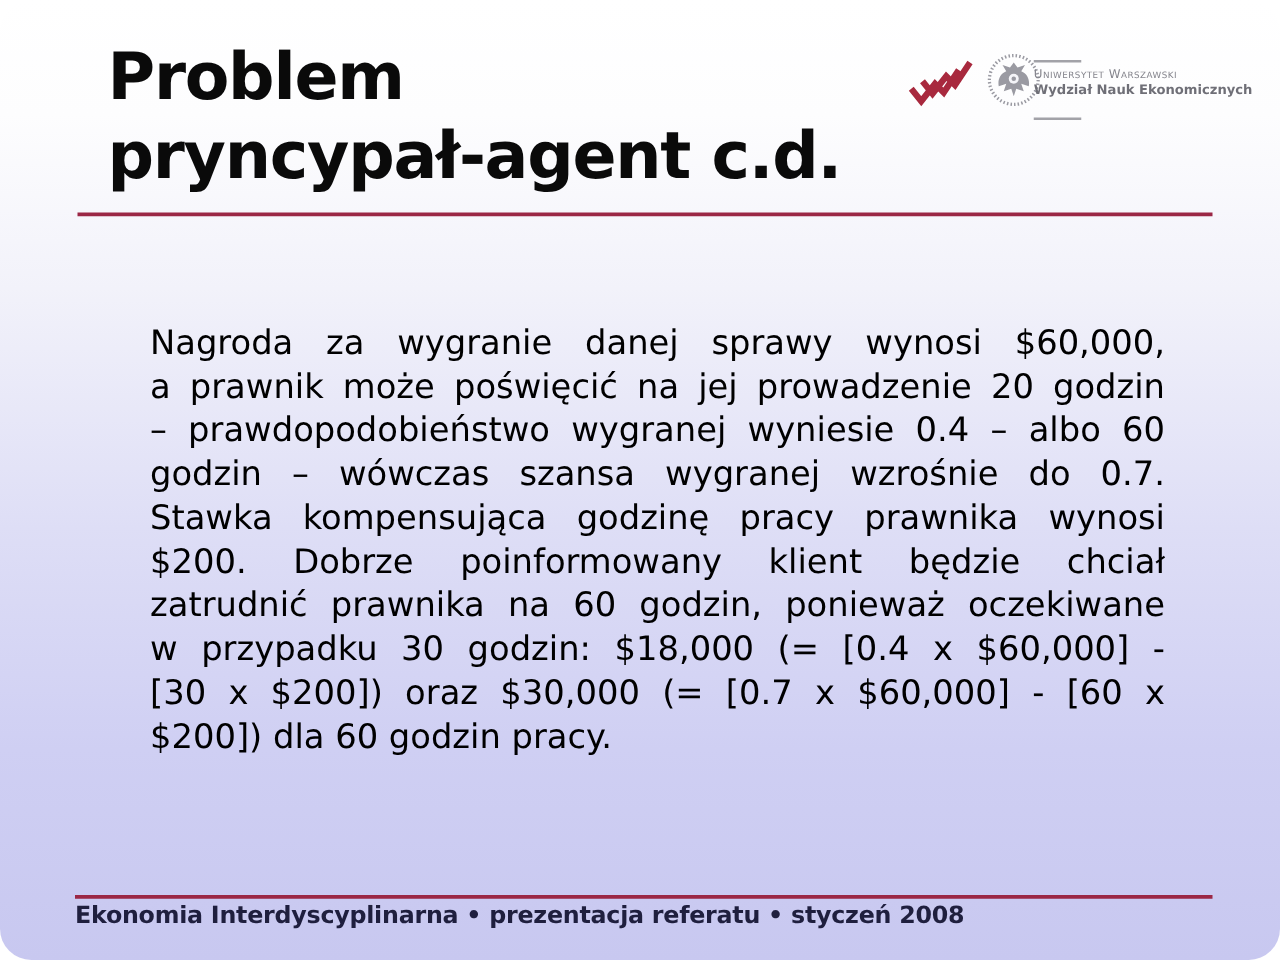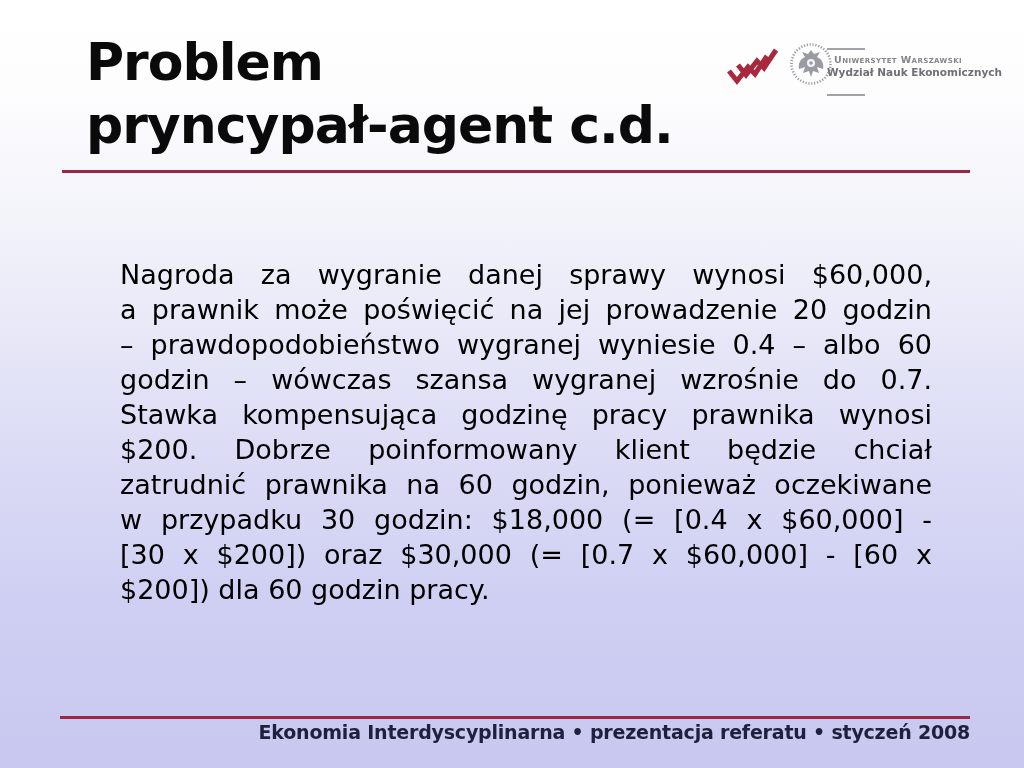--- a/index.html
+++ b/index.html
@@ -7,20 +7,21 @@
   body { font-family: "DejaVu Sans", "Liberation Sans", sans-serif; }
 
   .slide {
     position: relative;
     width: 1024px;
     height: 768px;
     overflow: hidden;
     background: linear-gradient(180deg,
       #ffffff 0%, #fdfdfe 12%, #f2f2fa 30%,
       #dedef6 55%, #cfcff3 78%, #c8c8f0 100%);
+    border-radius: 25px;
   }
 
   
   .title {
     position: absolute;
     left: 86px; top: 31px;
     width: 820px;
     font-size: 52px;
     font-weight: bold;
     line-height: 63px;
@@ -38,26 +39,25 @@
   .footer-rule { left: 60px; top: 716px; width: 910px; }
 
   
   .logo { position: absolute; left: 726px; top: 40px; height: 50px; }
   .logo-zigzag { position: absolute; left: 1px; top: 7px; }
   .logo-seal   { position: absolute; left: 63px; top: 2px; }
   .logo-text   { position: absolute; left: 101px; top: 8px; width: 135px; }
   .logo-rule   { width: 38px; height: 2px; background: #a2a2a8; }
   .logo-university {
     margin-top: 4px;
-    font-size: 9.5px; font-weight: 700;
+    font-size: 9.5px; font-weight: 400;
     font-variant: small-caps;
     letter-spacing: 0.4px;
     color: #84848c;
     white-space: nowrap;
-    text-align: right;
   }
   .logo-faculty {
     margin-top: 1px; margin-bottom: 16px;
     font-size: 10.5px; font-weight: bold;
     color: #6f6f77;
     white-space: nowrap;
   }
 
   
   .heading {
@@ -77,21 +77,20 @@
     color: #000;
   }
   .par .line { text-align: justify; text-align-last: justify; }
   .par .line:last-child { text-align-last: left; }
 
   
   .footer {
     position: absolute;
     left: 60px; top: 721px;
     width: 910px;
-    text-align: right;
     font-size: 19px;
     font-weight: bold;
     letter-spacing: -0.2px;
     color: #1f1f3e;
     white-space: nowrap;
   }
 </style>
 </head>
 <body>
 

